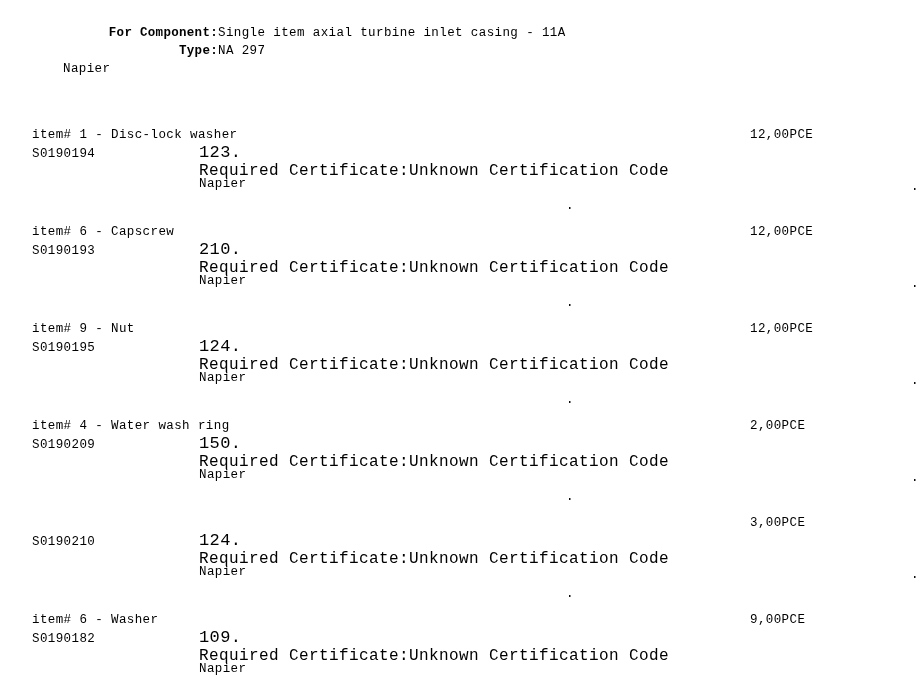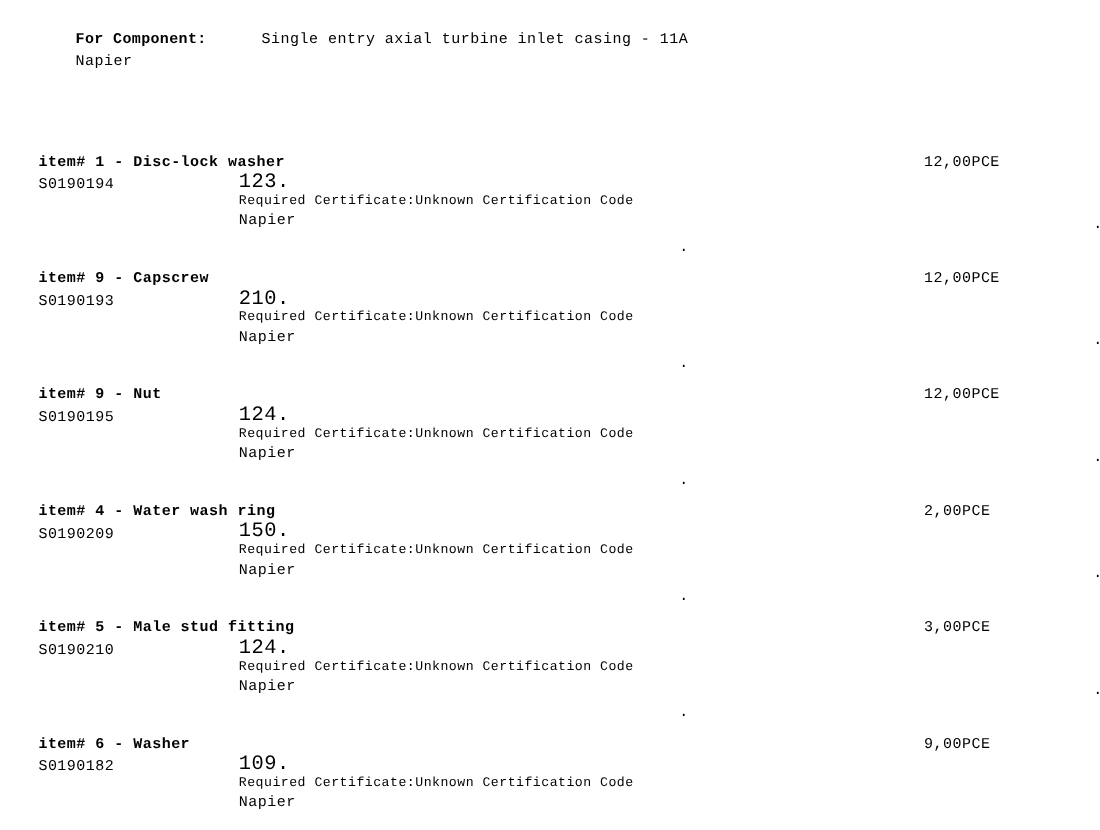--- a/index.html
+++ b/index.html
@@ -33,20 +33,21 @@
     align-items: baseline;
     height: 18px;
     line-height: 18px;
   }
   .hdr-label {
     width: 155px;
     font-weight: bold;
     font-size: 12.5px;
     letter-spacing: 0.3px;
     white-space: pre;
+    text-align: right;
   }
   .hdr-value {
     font-size: 12.5px;
     letter-spacing: 0.4px;
     white-space: pre;
   }
 
   
   .items {
     position: absolute;
@@ -58,52 +59,50 @@
     position: relative;
     height: 97px;
   }
   .item-title {
     position: absolute;
     left: 32px;
     top: 0px;
     font-size: 12.5px;
     letter-spacing: 0.4px;
     white-space: pre;
-    font-weight: bold;
   }
   .item-code {
     position: absolute;
     left: 32px;
     top: 19px;
     font-size: 12.5px;
     letter-spacing: 0.4px;
     white-space: pre;
   }
   .item-qty {
     position: absolute;
     left: 750px;
     top: 0px;
     font-size: 12.5px;
     letter-spacing: 0.4px;
     white-space: pre;
-    margin-left: 20px;
   }
   .item-pos {
     position: absolute;
     left: 199px;
     top: 15px;
     font-size: 17px;
     letter-spacing: 0.4px;
     white-space: pre;
   }
   .item-cert {
     position: absolute;
     left: 199px;
     top: 34px;
-    font-size: 11px;
+    font-size: 16px;
     letter-spacing: 0.4px;
     white-space: pre;
   }
   .item-maker {
     position: absolute;
     left: 199px;
     top: 49px;
     font-size: 12.5px;
     letter-spacing: 0.4px;
     white-space: pre;
@@ -126,42 +125,46 @@
   }
 </style>
 </head>
 <body>
 
 <div class="page">
 
   <div class="header">
     <div class="hdr-row">
       <div class="hdr-label">For Component:</div>
-      <div class="hdr-value">Single entry axial turbine inlet casing - 11A</div>
+      <div class="hdr-value">Single item axial turbine inlet casing - 11A</div>
+    </div>
+    <div class="hdr-row">
+      <div class="hdr-label">Type:</div>
+      <div class="hdr-value">NA 297</div>
     </div>
     <div class="hdr-row">
       <div class="hdr-value">Napier</div>
     </div>
   </div>
 
   <div class="items">
 
     <div class="item">
       <div class="item-title">item# 1 - Disc-lock washer</div>
       <div class="item-qty">12,00PCE</div>
       <div class="item-code">S0190194</div>
       <div class="item-pos">123.</div>
       <div class="item-cert">Required Certificate:Unknown Certification Code</div>
       <div class="item-maker">Napier</div>
       <div class="item-dot">.</div>
       <div class="item-edge-dot">.</div>
     </div>
 
     <div class="item">
-      <div class="item-title">item# 9 - Capscrew</div>
+      <div class="item-title">item# 6 - Capscrew</div>
       <div class="item-qty">12,00PCE</div>
       <div class="item-code">S0190193</div>
       <div class="item-pos">210.</div>
       <div class="item-cert">Required Certificate:Unknown Certification Code</div>
       <div class="item-maker">Napier</div>
       <div class="item-dot">.</div>
       <div class="item-edge-dot">.</div>
     </div>
 
     <div class="item">
@@ -180,21 +183,20 @@
       <div class="item-qty">2,00PCE</div>
       <div class="item-code">S0190209</div>
       <div class="item-pos">150.</div>
       <div class="item-cert">Required Certificate:Unknown Certification Code</div>
       <div class="item-maker">Napier</div>
       <div class="item-dot">.</div>
       <div class="item-edge-dot">.</div>
     </div>
 
     <div class="item">
-      <div class="item-title">item# 5 - Male stud fitting</div>
       <div class="item-qty">3,00PCE</div>
       <div class="item-code">S0190210</div>
       <div class="item-pos">124.</div>
       <div class="item-cert">Required Certificate:Unknown Certification Code</div>
       <div class="item-maker">Napier</div>
       <div class="item-dot">.</div>
       <div class="item-edge-dot">.</div>
     </div>
 
     <div class="item">

